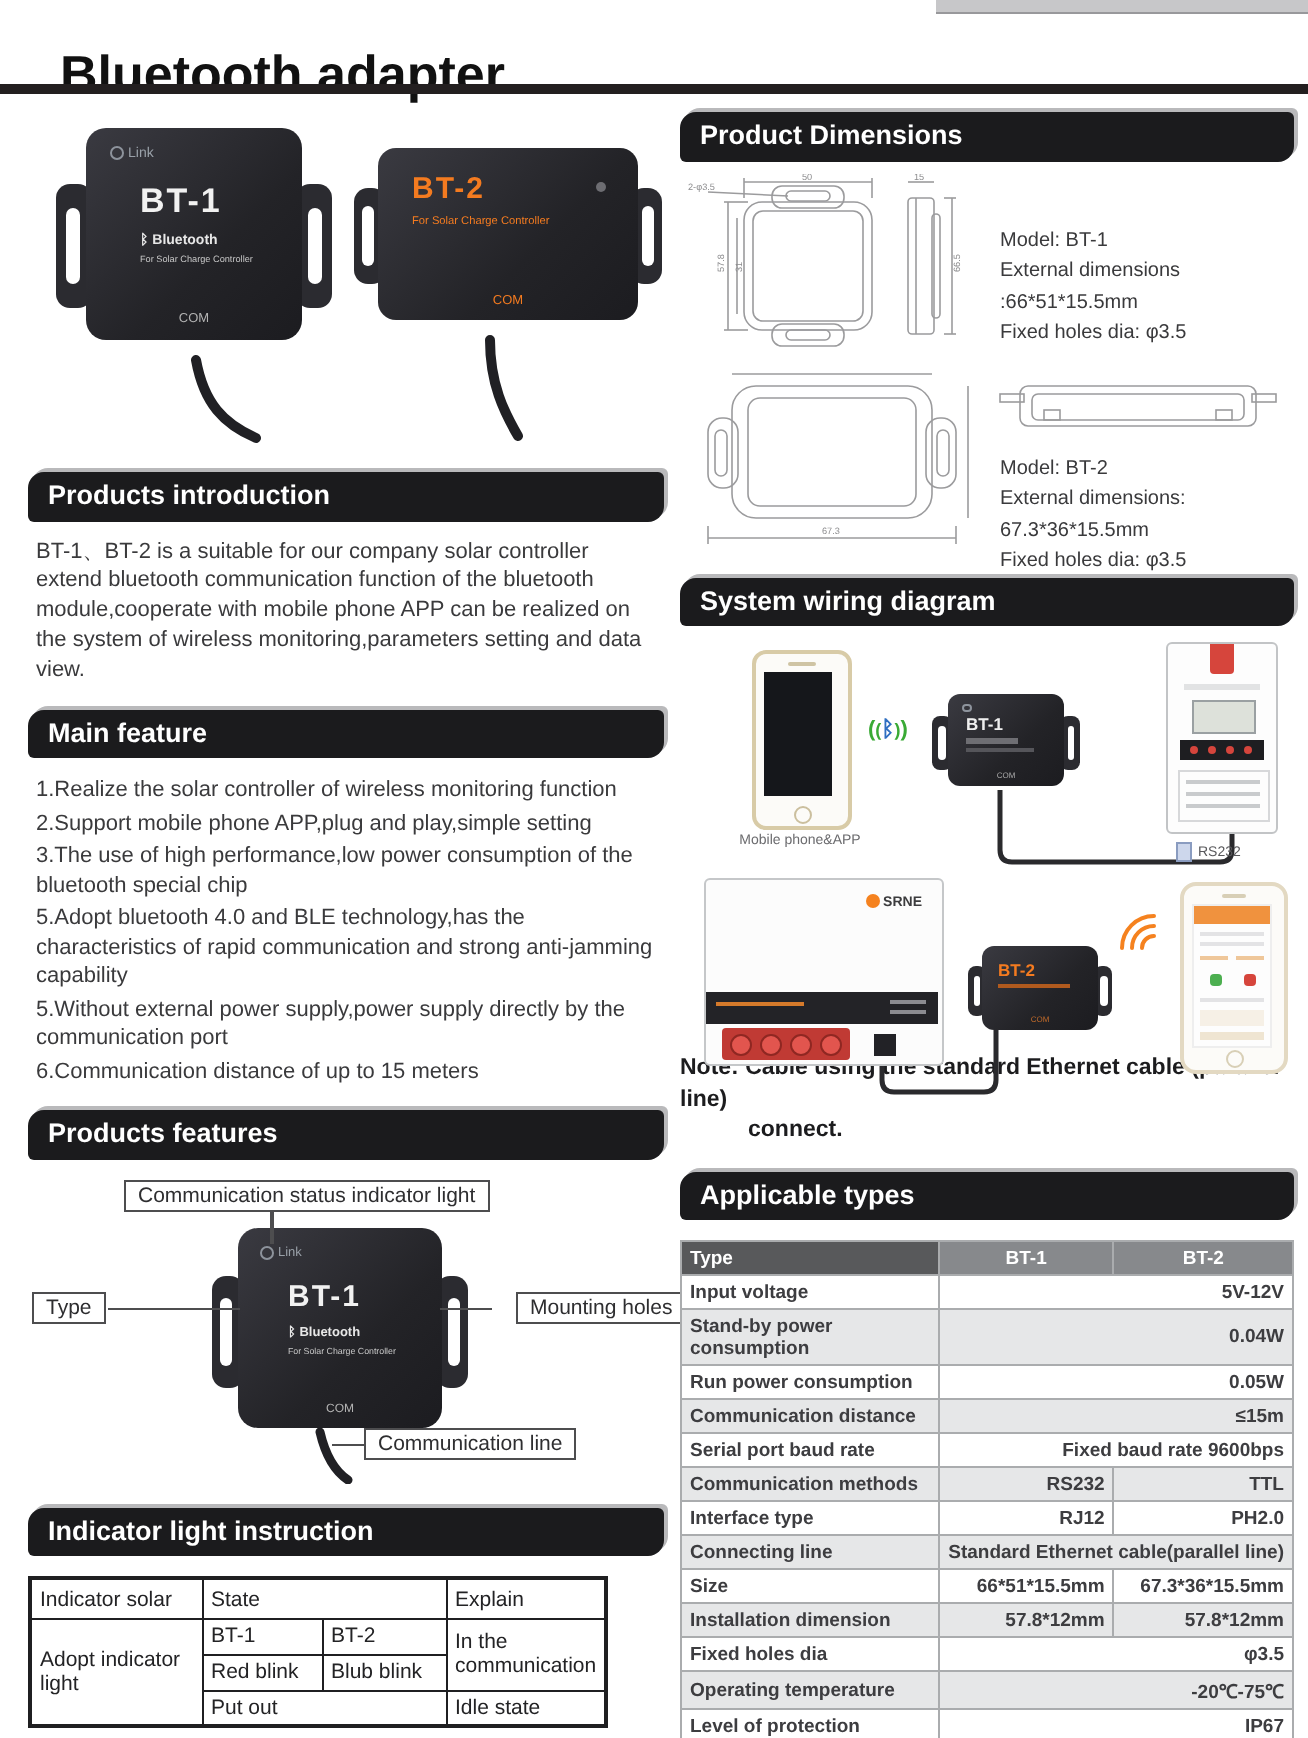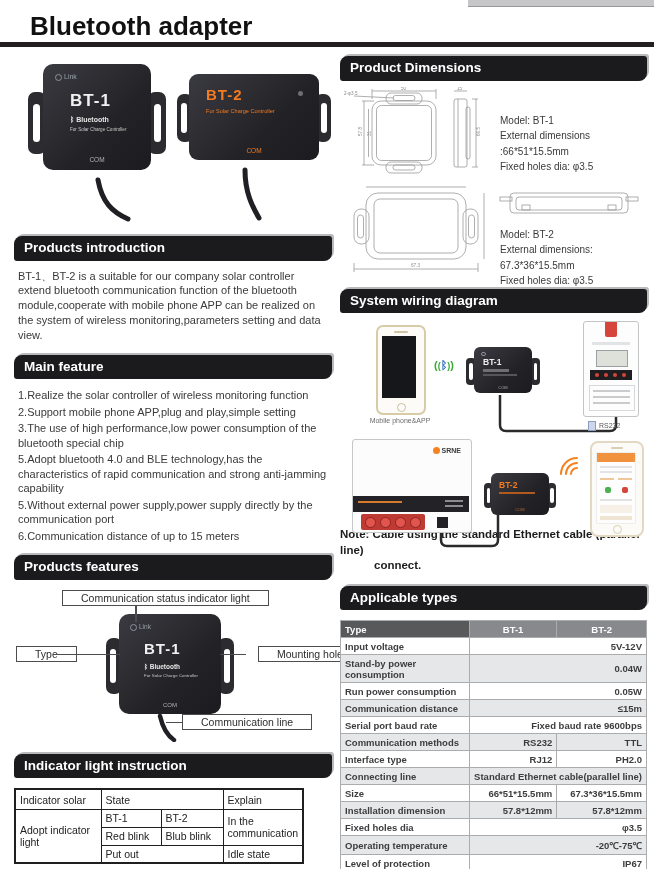--- a/index.html
+++ b/index.html
@@ -1,38 +1,38 @@
 <!DOCTYPE html>
 <html><head>
 <meta charset="utf-8">
 <style>
   html,body{margin:0;padding:0;}
   body{width:654px;height:869px;background:#ffffff;position:relative;overflow:hidden;
        font-family:"Liberation Sans",sans-serif;color:#231f20;}
   
-  #page-title{position:absolute;left:30px;top:11px;font-size:26px;font-weight:bold;color:#111;}
+  #page-title{position:absolute;left:30px;top:22px;font-size:26px;font-weight:bold;color:#111;}
   #title-rule{position:absolute;left:0;top:42px;width:654px;height:5px;background:#231f20;}
   #top-right-rule{position:absolute;right:0;top:0;width:186px;height:6px;background:#c7c7c9;border-bottom:1px solid #98989b;}
   
   #colL{position:absolute;left:14px;top:52px;width:318px;}
   #colR{position:absolute;left:340px;top:52px;width:307px;}
   
   .sec-h{background:#1b1b1d;color:#fff;font-weight:bold;font-size:13.5px;line-height:1;
          padding:5px 0 6px 10px;border-radius:8px 3px 8px 3px;box-shadow:2px -2px 0 #b9b9bb;margin-top:12px;}
   .body-text{font-size:11px;line-height:1.35;color:#3a3a3c;margin:8px 2px 0 4px;}
   .feat{font-size:11px;line-height:1.32;color:#3a3a3c;margin:0 0 2px 4px;}
   
   .dev{position:absolute;}
   .dev .bd{position:absolute;background:linear-gradient(135deg,#3a3a41 0%,#232327 60%,#1c1c20 100%);border-radius:10px;}
   .dev .ear{position:absolute;background:#2b2b30;border-radius:7px;}
   .dev .slot{position:absolute;background:#fff;border-radius:4px;}
   .led-dot{display:inline-block;width:5px;height:5px;border:1px solid #8d939c;border-radius:50%;vertical-align:middle;margin-right:2px;}
   
   .callout{position:absolute;border:1px solid #4d4d4f;background:#fff;font-size:10.5px;color:#2e2e30;
-           padding:1px 18px;white-space:nowrap;}
+           padding:1px 6px;white-space:nowrap;}
   .cline{position:absolute;background:#4d4d4f;}
   
   .blk{border-collapse:collapse;margin-top:10px;border:2px solid #1f1f21;}
   .blk td{border:1px solid #1f1f21;font-size:10.5px;padding:2px 4px;color:#232325;}
   .ctr{text-align:left;}
   
   .spec{border-collapse:collapse;width:307px;margin-top:10px;font-size:9.5px;}
   .spec td{border:1px solid #aaacae;padding:2.5px 4px;font-weight:bold;color:#3d3d40;}
   .spec td.lab{text-align:left;width:138px;}
   .spec td.val{text-align:right;}

